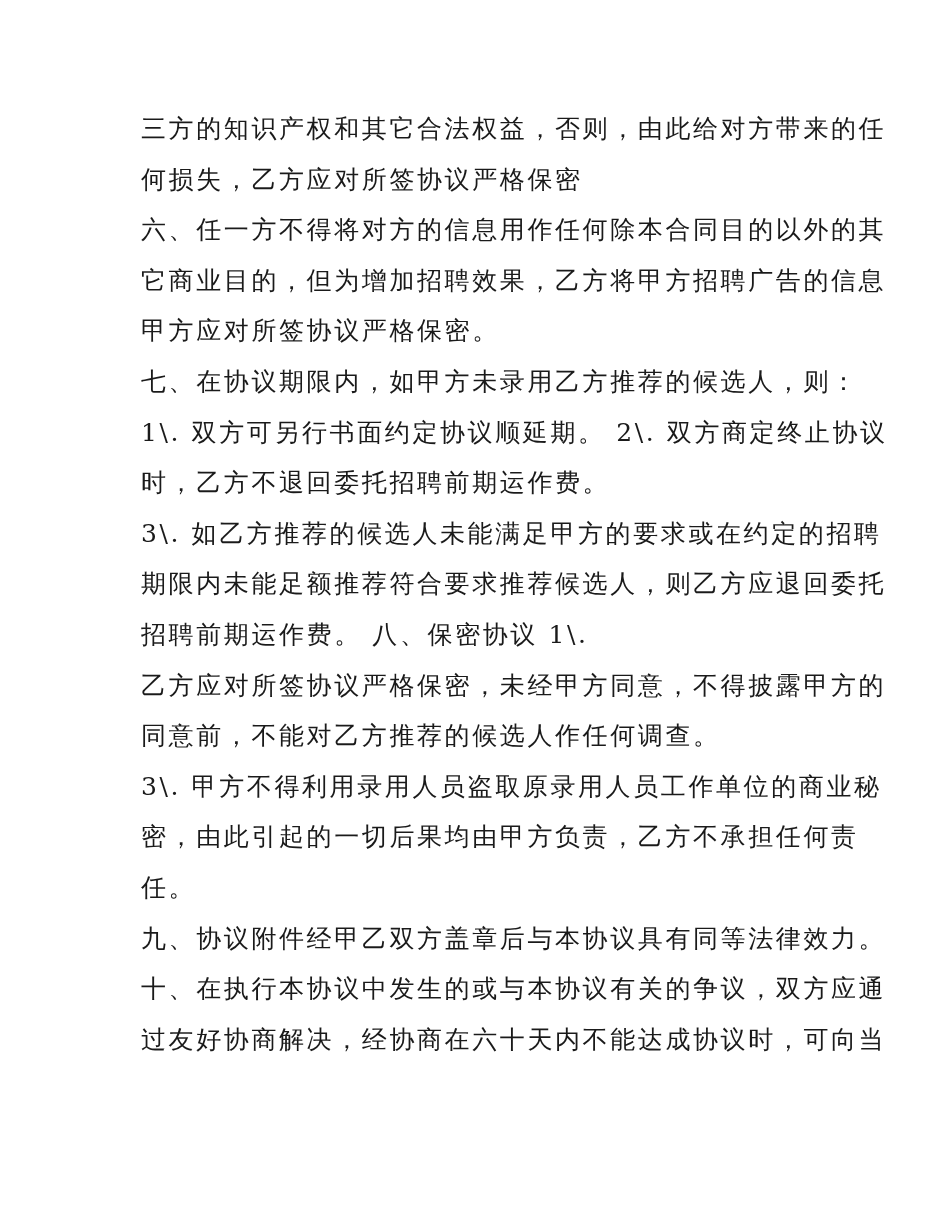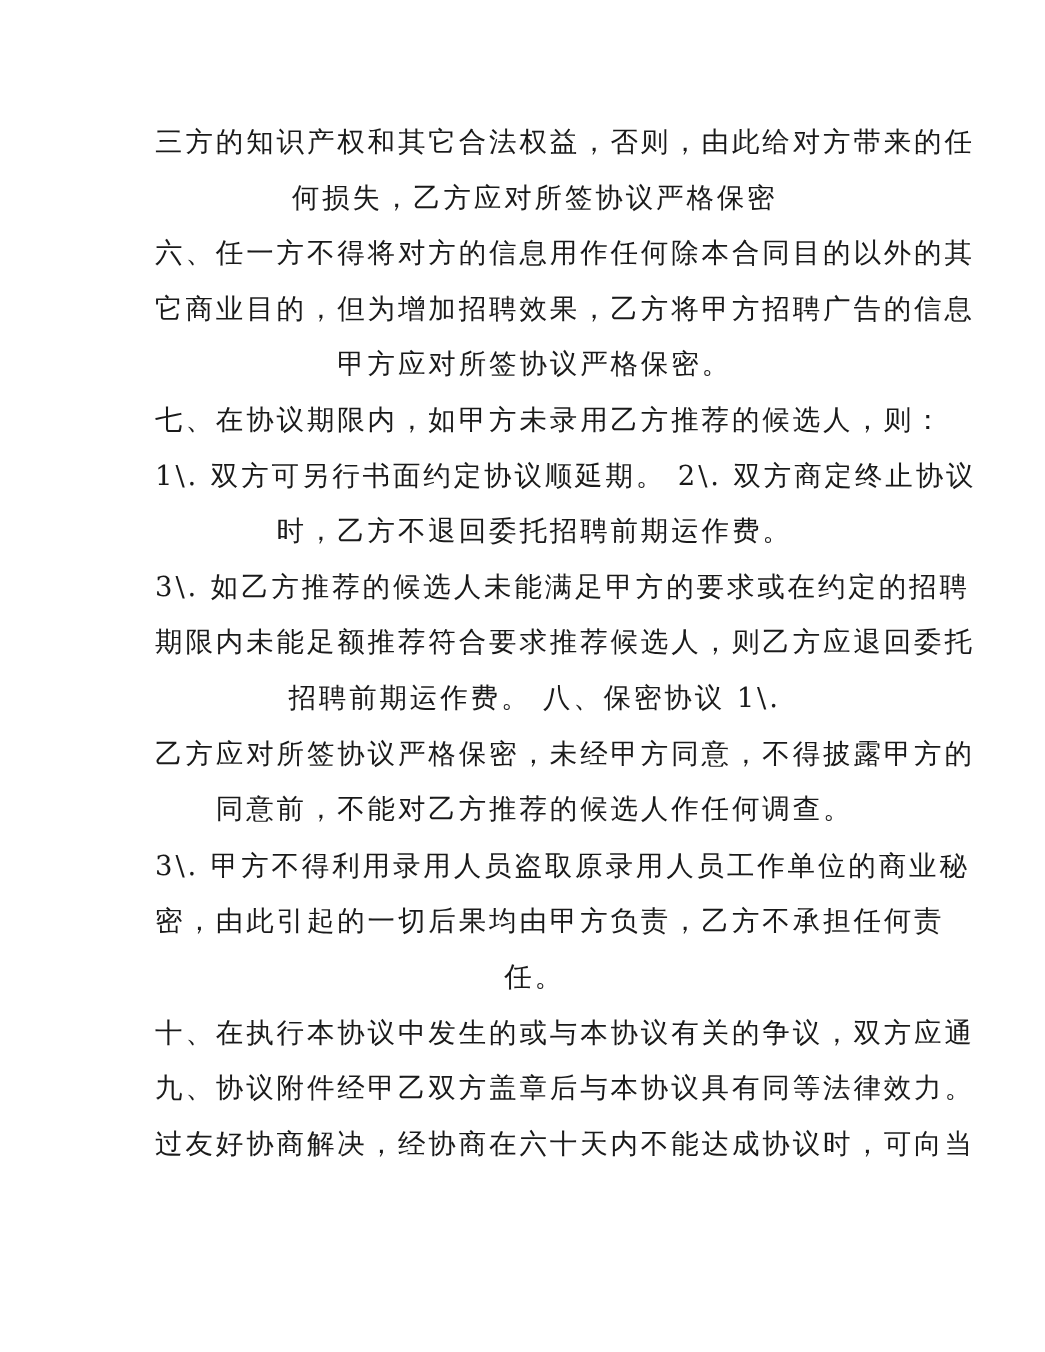--- a/index.html
+++ b/index.html
@@ -29,21 +29,20 @@
       color: #1a1a1a;
       font-family: "DejaVu Serif", "Liberation Serif", serif;
       font-size: 25px;
       line-height: 50.6px;
       letter-spacing: 2.6px;
     }
     .line {
       display: block;
       white-space: nowrap;
       height: 50.6px;
-      text-align: center;
     }
   </style>
 </head>
 <body>
 
 <div class="page">
   <div class="content">
     <span class="line">三方的知识产权和其它合法权益，否则，由此给对方带来的任</span>
     <span class="line">何损失，乙方应对所签协议严格保密</span>
     <span class="line">六、任一方不得将对方的信息用作任何除本合同目的以外的其</span>
@@ -53,17 +52,17 @@
     <span class="line">1\. 双方可另行书面约定协议顺延期。 2\. 双方商定终止协议</span>
     <span class="line">时，乙方不退回委托招聘前期运作费。</span>
     <span class="line">3\. 如乙方推荐的候选人未能满足甲方的要求或在约定的招聘</span>
     <span class="line">期限内未能足额推荐符合要求推荐候选人，则乙方应退回委托</span>
     <span class="line">招聘前期运作费。 八、保密协议 1\.</span>
     <span class="line">乙方应对所签协议严格保密，未经甲方同意，不得披露甲方的</span>
     <span class="line">同意前，不能对乙方推荐的候选人作任何调查。</span>
     <span class="line">3\. 甲方不得利用录用人员盗取原录用人员工作单位的商业秘</span>
     <span class="line">密，由此引起的一切后果均由甲方负责，乙方不承担任何责</span>
     <span class="line">任。</span>
+    <span class="line">九、协议附件经甲乙双方盖章后与本协议具有同等法律效力。</span>
     <span class="line">十、在执行本协议中发生的或与本协议有关的争议，双方应通</span>
-    <span class="line">九、协议附件经甲乙双方盖章后与本协议具有同等法律效力。</span>
     <span class="line">过友好协商解决，经协商在六十天内不能达成协议时，可向当</span>
   </div>
 </div>
 
 </body></html>

